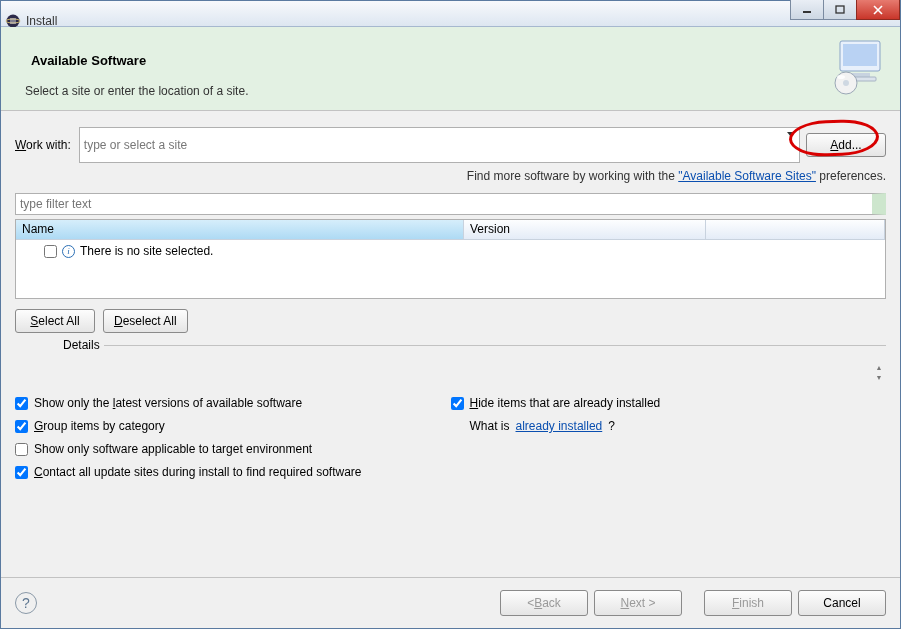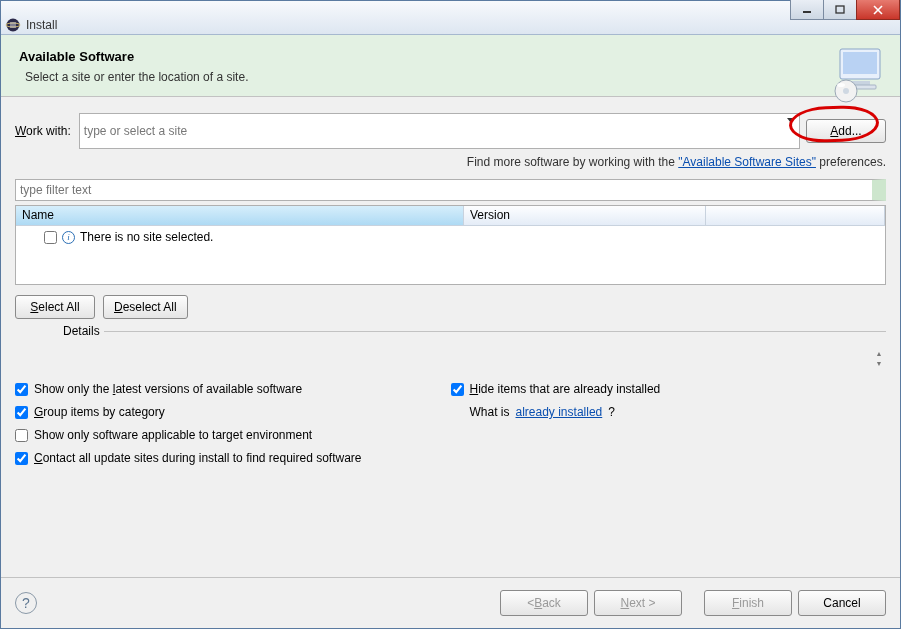--- a/index.html
+++ b/index.html
@@ -12,21 +12,21 @@
     width: 901px; height: 629px; overflow: hidden;
   }
   .window {
     width: 901px; height: 629px;
     border: 1px solid #5a7aa0;
     background: #f0f0f0;
     display: flex; flex-direction: column;
   }
   
   .titlebar {
-    height: 34px;
+    height: 26px;
     background: linear-gradient(to bottom, #f7f9fc, #dde6f1);
     border-bottom: 1px solid #a6b8cf;
     display: flex; align-items: center;
     padding: 14px 0 0 4px;
     position: relative;
     text-align: right;
   }
   .titlebar .app-icon {
     width: 16px; height: 16px; margin-right: 5px;
     position: relative;
@@ -60,21 +60,21 @@
   }
   
   .banner {
     background: #e3f1e3;
     border-bottom: 1px solid #c2c2c2;
     padding: 10px 14px 12px 14px;
     display:flex; align-items:flex-start;
     position: relative;
   }
   .banner-text h2 {
-    margin:4px; font-size: 13px; font-weight: bold;
+    margin:16px; font-size: 13px; font-weight: bold;
   }
   .banner-text p {
     margin: 6px 0 0 10px; font-size: 12px; color:#333;
   }
   .banner-icon {
     position:absolute; right:10px; top:6px;
     width:64px; height:64px;
   }
   
   .content {

